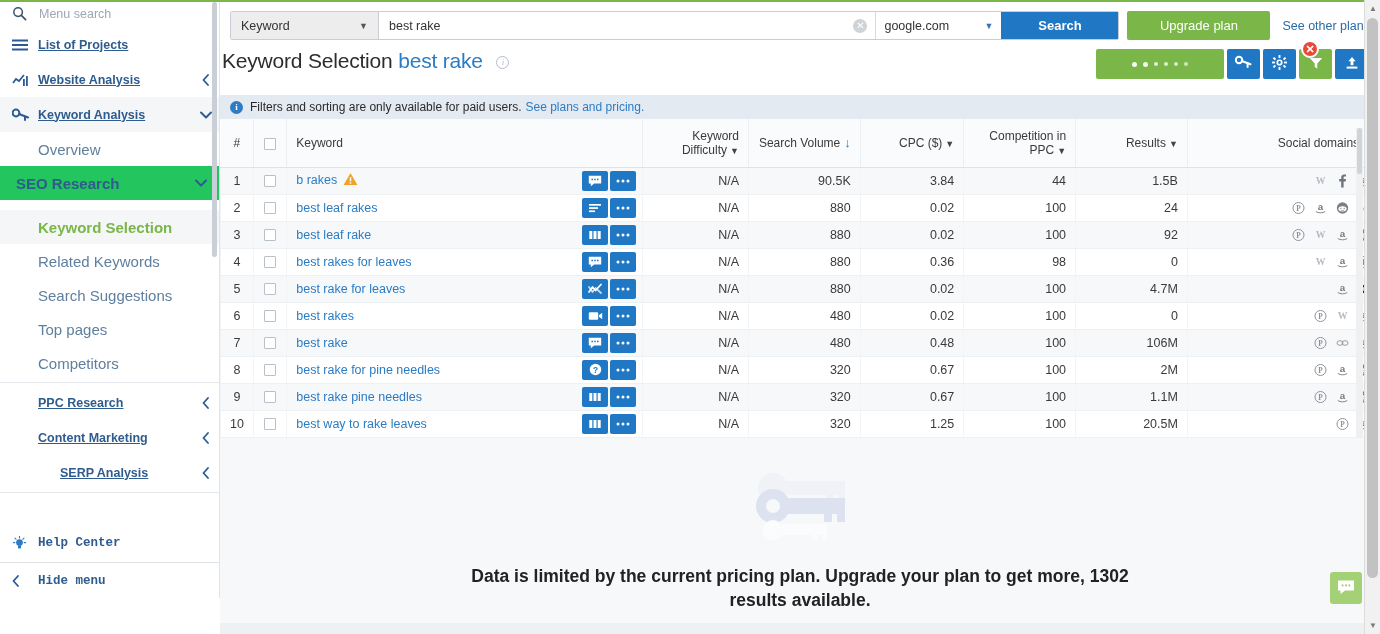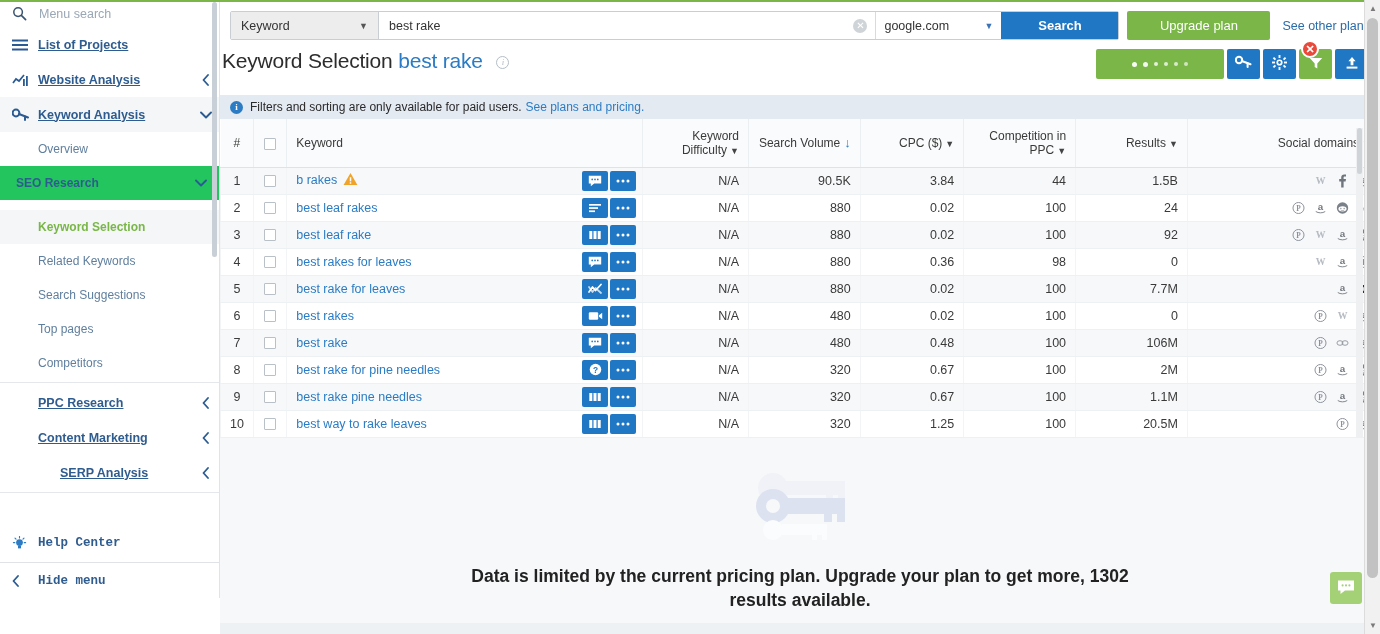--- a/index.html
+++ b/index.html
@@ -32,21 +32,21 @@
     color: #2f5c8f; font-size: 12.5px; cursor: pointer; position: relative;
   }
   .nav-item .nicon { width: 26px; display:flex; align-items:center; color:#2b5b93; }
   .nav-item .nlabel { flex: 1; font-weight: 600; }
   .nav-item .nchev { width: 26px; display:flex; align-items:center; justify-content:center; color:#2b5b93; }
   .nav-item.bold .nlabel { font-weight: 700; text-decoration: underline; }
   .nav-item.active-group { background: #f4f6f8; }
 
   .sub-item {
     display:flex; align-items:center; height: 34px; padding-left: 38px;
-    color:#5f7f9e; font-size:12px; cursor:pointer;
+    color:#5f7f9e; font-size:15px; cursor:pointer;
   }
   .sub-item.group { color:#2f5c8f; font-weight:700; background:#22c55e; padding-left:16px; }
   .sub-item.group .nchev { margin-left:auto; margin-right:12px; color:#2b5b93; display:flex; }
   .sub-item.selected { background:#f4f6f8; color:#7ab648; font-weight:700; }
   .sub-sep { height: 10px; background:#ffffff; }
   .nav-divider { height:1px; background:#e4e8ec; margin: 2px 0; }
 
   .sidebar-bottom { position:absolute; left:0; bottom:0; width:219px;font-family:Liberation Mono, monospace; }
   .help-row { display:flex; align-items:center; height:38px; padding-left:12px; color:#2f5c8f; font-weight:700; font-size:12.5px; cursor:pointer;}
   .help-row .nicon { width:26px; display:flex; align-items:center; }
@@ -739,21 +739,21 @@
                         <circle cx="8" cy="3" r="1.5"></circle>
                         <circle cx="13" cy="3" r="1.5"></circle>
                       </g>
                     </svg>
                   </span>
                 </span></td>
               <td class="num">N/A</td>
               <td class="num">880</td>
               <td class="num">0.02</td>
               <td class="num">100</td>
-              <td class="num">7.7M</td>
+              <td class="num">4.7M</td>
               <td>
                 <div class="soc">
                   <span>
                     <svg width="14" height="14" viewBox="0 0 16 16">
                       <text x="8" y="11" text-anchor="middle" font-size="12" font-weight="700" fill="#74797f" font-family="Liberation Sans, sans-serif">a</text>
                       <path d="M2.6 12.6 c3 1.9 7.6 1.9 10.8 0" fill="none" stroke="#74797f" stroke-width="1.1" stroke-linecap="round"></path>
                     </svg>
                   </span>
                   <span>
                     <svg width="15" height="12" viewBox="0 0 16 12">

